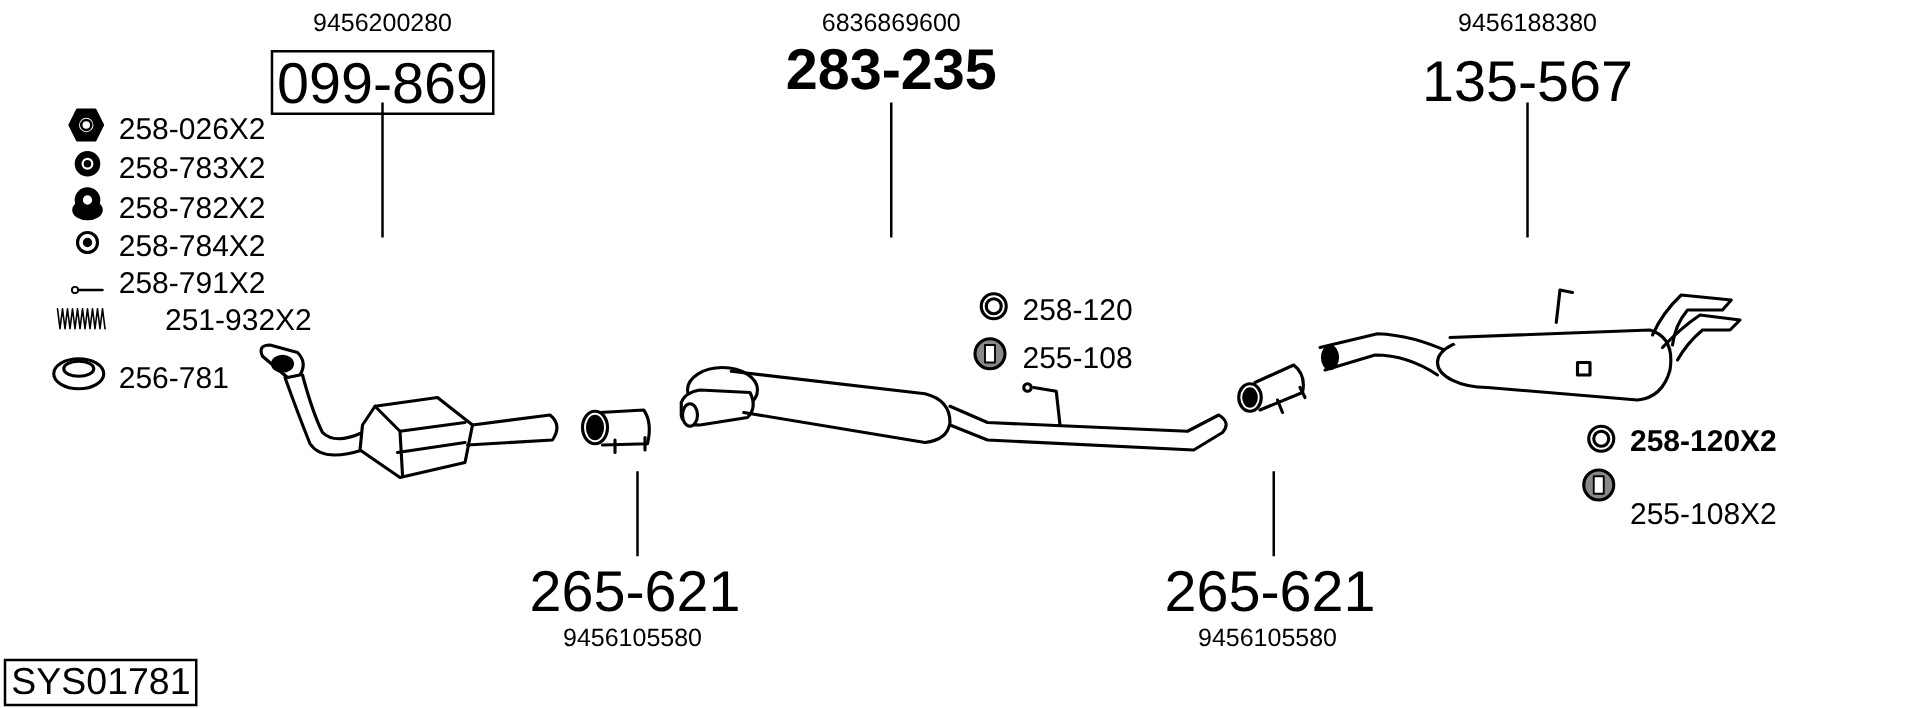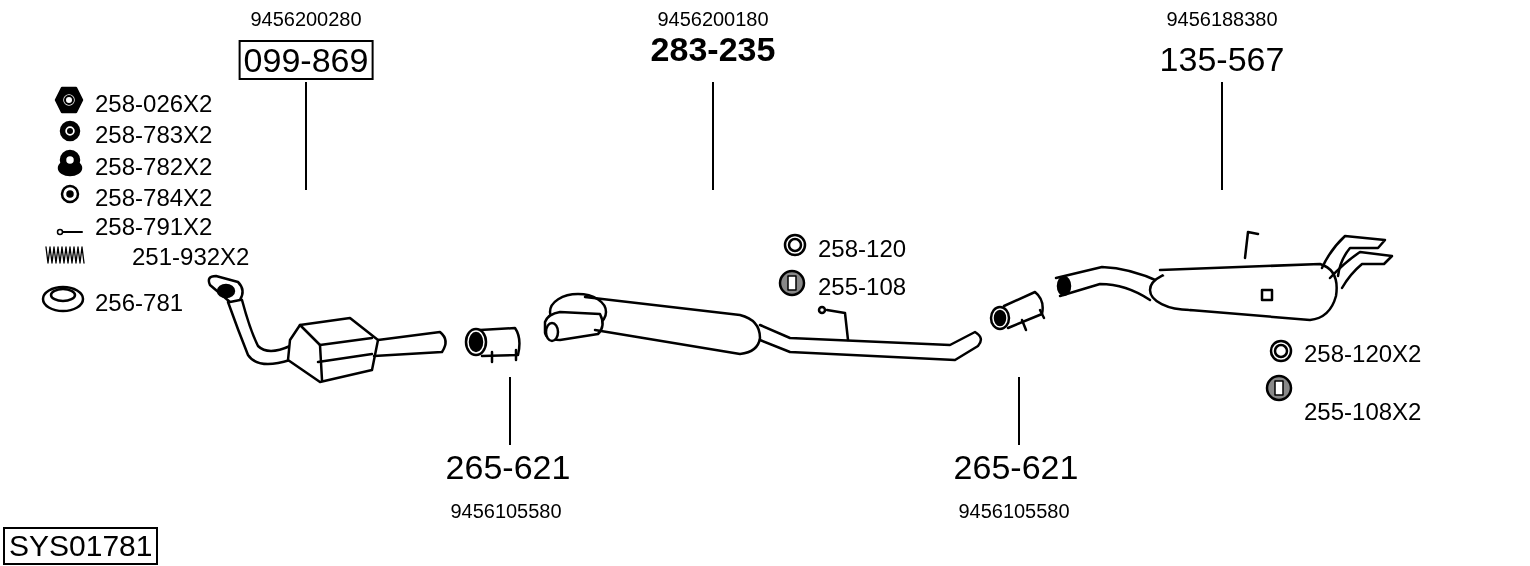--- a/index.html
+++ b/index.html
@@ -1,20 +1,20 @@
 <!DOCTYPE html>
 <html><head>
 <meta charset="utf-8">
 <style>
   html, body { margin:0; padding:0; background:#ffffff; }
   body { width:1530px; height:566px; position:relative; overflow:hidden;
          font-family:"Liberation Sans", sans-serif; color:#000; }
   .abs { position:absolute; }
   .oem { font-size:20px; white-space:nowrap; transform:translateX(-50%); }
-  .pn  { font-size:34px; white-space:nowrap; transform:translateX(-50%); line-height:1; }
+  .pn  { font-size:46px; white-space:nowrap; transform:translateX(-50%); line-height:1; }
   .pn.boxed { border:2px solid #000; padding:1px 3px; }
   .leader { position:absolute; width:2px; background:#000; }
   .acc { font-size:24px; white-space:nowrap; line-height:1; }
   .sys { left:3px; top:527px; border:2px solid #000; font-size:30px; padding:0 4px; line-height:34px; }
   svg.drawing { position:absolute; left:0; top:0; }
 </style>
 </head>
 <body>
 
 <svg class="drawing" width="1530" height="566" viewBox="0 0 1530 566" fill="none" stroke="#000" stroke-width="2.5" stroke-linejoin="round" stroke-linecap="round">
@@ -114,21 +114,21 @@
   <g>
     <circle cx="1279" cy="388" r="12" fill="#888"></circle>
       <rect x="1275" y="381" width="8" height="14" fill="#fff" stroke-width="1.5"></rect>
   </g>
 </svg>
 
 <div class="abs oem" style="left:306px; top:8px;">9456200280</div>
 <div class="abs pn boxed" style="left:306px; top:40px;">099-869</div>
 <div class="leader" style="left:305px; top:82px; height:108px;"></div>
 
-<div class="abs oem" style="left:713px; top:8px;">9456200180</div>
+<div class="abs oem" style="left:713px; top:8px;">6836869600</div>
 <div class="abs pn" style="left:713px; top:32px;font-weight:bold;">283-235</div>
 <div class="leader" style="left:712px; top:82px; height:108px;"></div>
 
 <div class="abs oem" style="left:1222px; top:8px;">9456188380</div>
 <div class="abs pn" style="left:1222px; top:42px;">135-567</div>
 <div class="leader" style="left:1221px; top:82px; height:108px;"></div>
 
 <div class="leader" style="left:509px; top:377px; height:68px;"></div>
 <div class="abs pn" style="left:508px; top:450px;">265-621</div>
 <div class="abs oem" style="left:506px; top:500px;">9456105580</div>
@@ -141,16 +141,16 @@
 <div class="abs acc" style="left:95px; top:123px;">258-783X2</div>
 <div class="abs acc" style="left:95px; top:155px;">258-782X2</div>
 <div class="abs acc" style="left:95px; top:186px;">258-784X2</div>
 <div class="abs acc" style="left:95px; top:215px;">258-791X2</div>
 <div class="abs acc" style="left:95px; top:245px;margin-left:37px;">251-932X2</div>
 <div class="abs acc" style="left:95px; top:291px;">256-781</div>
 
 <div class="abs acc" style="left:818px; top:237px;">258-120</div>
 <div class="abs acc" style="left:818px; top:275px;">255-108</div>
 
-<div class="abs acc" style="left:1304px; top:342px;">258-120X2</div>
+<div class="abs acc" style="left:1304px; top:342px;font-weight:bold;">258-120X2</div>
 <div class="abs acc" style="left:1304px; top:400px;">255-108X2</div>
 
 <div class="abs sys">SYS01781</div>
 
 </body></html>

